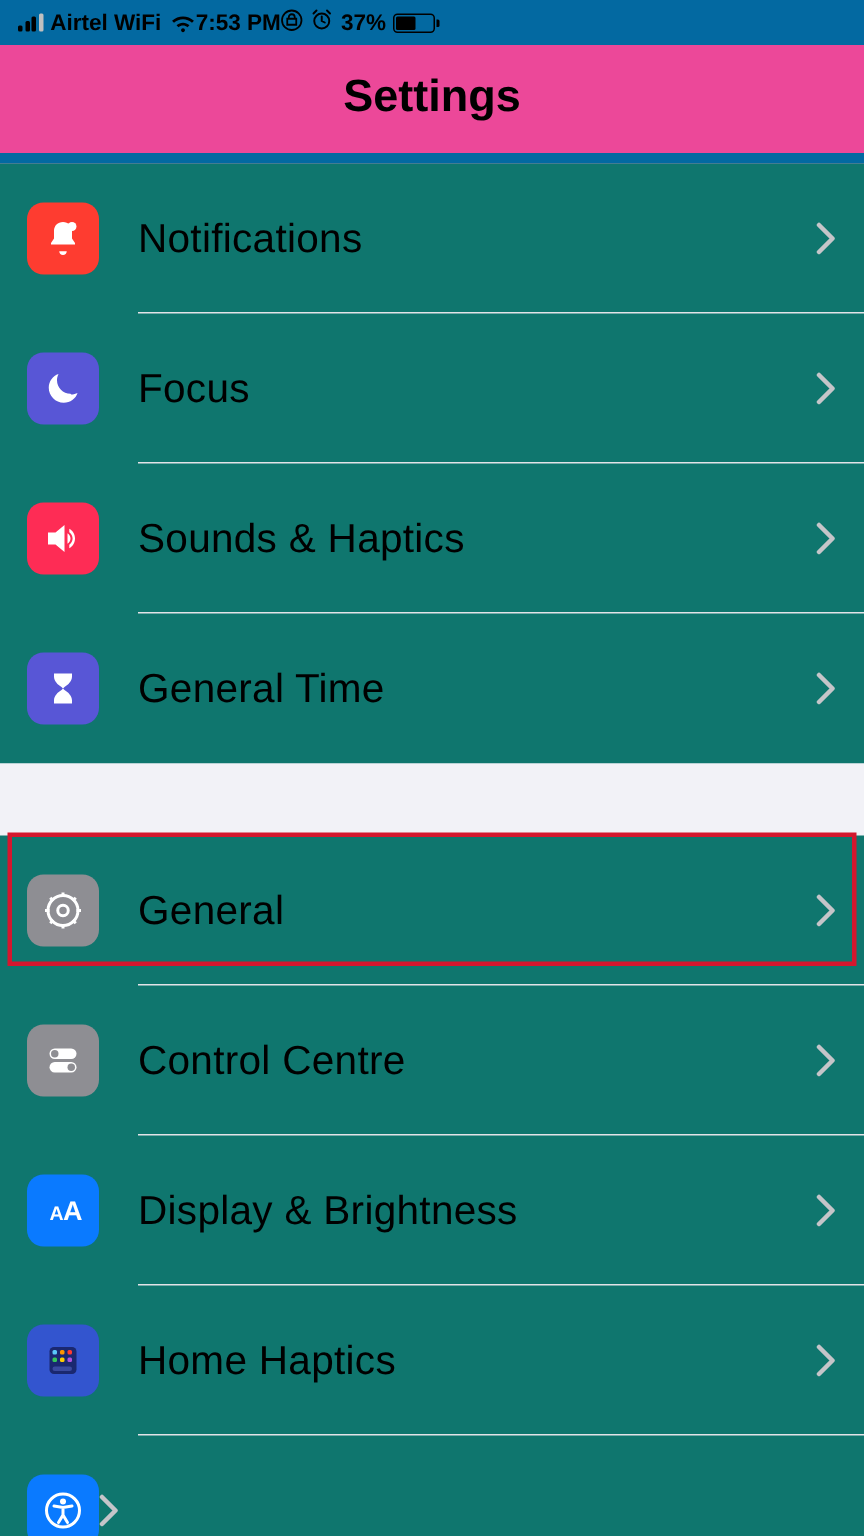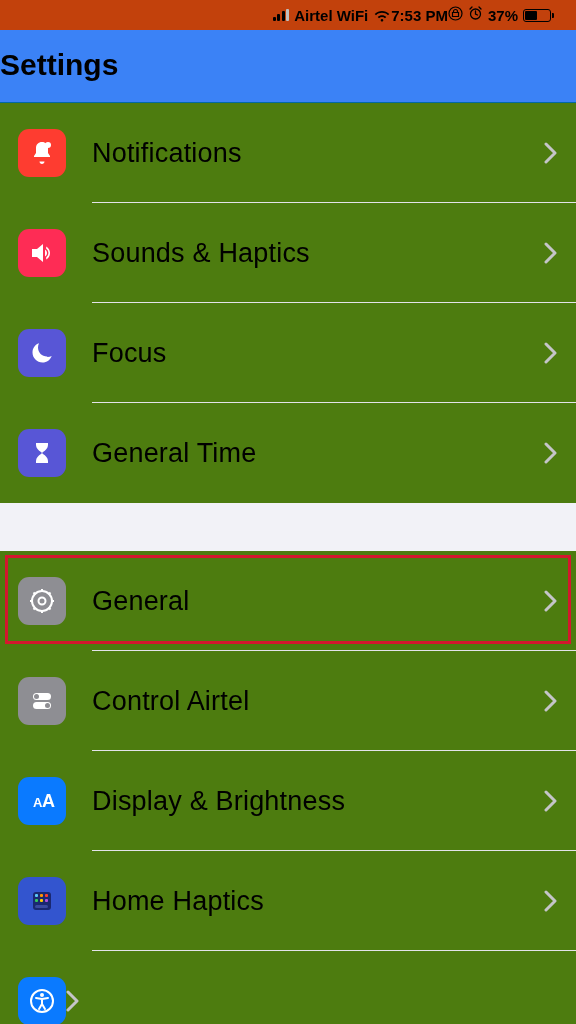--- a/index.html
+++ b/index.html
@@ -11,23 +11,23 @@
     body {
       width: 576px;
       height: 1024px;
       background: #f2f2f7;
       overflow: hidden;
     }
     .status-bar {
       height: 30px;
       display: flex;
       align-items: center;
-      justify-content: flex-end;
-      padding: 0 25px;
-      background: #c2410c;
+      justify-content: flex-start;
+      padding: 0 12px;
+      background: #0369a1;
       font-size: 15px;
       font-weight: 600;
     }
     .status-left {
       display: flex;
       align-items: center;
       gap: 5px;
     }
     .status-right {
       display: flex;
@@ -44,30 +44,31 @@
       width: 3px;
       background: #000;
       border-radius: 1px;
     }
     .signal-bars span:nth-child(1) { height: 4px; }
     .signal-bars span:nth-child(2) { height: 7px; }
     .signal-bars span:nth-child(3) { height: 10px; }
     .signal-bars span:nth-child(4) { height: 12px; background: #c0c0c0; }
     .wifi-icon svg { display: block; }
     .header {
+      text-align: center;
       padding: 18px 0 20px;
-      background: #3b82f6;
-      border-bottom: 1px solid #0369a1;
+      background: #ec4899;
+      border-bottom: 7px solid #0369a1;
     }
     .header h1 {
       font-size: 30px;
       font-weight: 700;
     }
     .section {
-      background: #4d7c0f;
+      background: #0f766e;
     }
     .section-gap {
       height: 48px;
       background: #f2f2f7;
     }
     .row {
       display: flex;
       align-items: center;
       padding: 0 18px;
       height: 100px;
@@ -191,41 +192,41 @@
     <div class="label">Notifications</div>
     <div class="chevron">
       <svg width="14" height="22" viewBox="0 0 14 22">
           <path d="M2 2l9 9-9 9" fill="none" stroke="currentColor" stroke-width="3" stroke-linecap="round" stroke-linejoin="round"></path>
         </svg>
     </div>
     <div class="divider"></div>
   </div>
 
   <div class="row">
+    <div class="icon-box" style="background:#5856d6">
+      <svg width="28" height="28" viewBox="0 0 28 28">
+          <path d="M19 17.5c-5 0-9-4-9-9 0-1.5.4-3 1-4.2C7.2 5.5 4.5 9.2 4.5 13.5c0 5.5 4.5 10 10 10 4.3 0 8-2.7 9.2-6.5-1.2.6-2.7 1-4.2 1l-.5-.5z" fill="#fff"></path>
+        </svg>
+    </div>
+    <div class="label">Focus</div>
+    <div class="chevron">
+      <svg width="14" height="22" viewBox="0 0 14 22">
+          <path d="M2 2l9 9-9 9" fill="none" stroke="currentColor" stroke-width="3" stroke-linecap="round" stroke-linejoin="round"></path>
+        </svg>
+    </div>
+    <div class="divider"></div>
+  </div>
+
+  <div class="row">
     <div class="icon-box" style="background:#fe2c55">
       <svg width="28" height="28" viewBox="0 0 28 28">
           <path d="M4 10v8h5l6 5V5l-6 5H4zm15 4c0-1.5-.8-2.8-2-3.5v7c1.2-.7 2-2 2-3.5zm3 0c0-2.8-1.5-5.2-3.8-6.5v2.3c1.3 1 2.2 2.5 2.2 4.2s-.9 3.2-2.2 4.2v2.3c2.3-1.3 3.8-3.7 3.8-6.5z" fill="#fff"></path>
         </svg>
     </div>
     <div class="label">Sounds &amp; Haptics</div>
-    <div class="chevron">
-      <svg width="14" height="22" viewBox="0 0 14 22">
-          <path d="M2 2l9 9-9 9" fill="none" stroke="currentColor" stroke-width="3" stroke-linecap="round" stroke-linejoin="round"></path>
-        </svg>
-    </div>
-    <div class="divider"></div>
-  </div>
-
-  <div class="row">
-    <div class="icon-box" style="background:#5856d6">
-      <svg width="28" height="28" viewBox="0 0 28 28">
-          <path d="M19 17.5c-5 0-9-4-9-9 0-1.5.4-3 1-4.2C7.2 5.5 4.5 9.2 4.5 13.5c0 5.5 4.5 10 10 10 4.3 0 8-2.7 9.2-6.5-1.2.6-2.7 1-4.2 1l-.5-.5z" fill="#fff"></path>
-        </svg>
-    </div>
-    <div class="label">Focus</div>
     <div class="chevron">
       <svg width="14" height="22" viewBox="0 0 14 22">
           <path d="M2 2l9 9-9 9" fill="none" stroke="currentColor" stroke-width="3" stroke-linecap="round" stroke-linejoin="round"></path>
         </svg>
     </div>
     <div class="divider"></div>
   </div>
 
   <div class="row">
     <div class="icon-box" style="background:#5856d6">
@@ -273,21 +274,21 @@
 
   <div class="row">
     <div class="icon-box" style="background:#8e8e93">
       <svg width="28" height="28" viewBox="0 0 28 28">
           <rect x="5" y="6" width="18" height="7" rx="3.5" fill="#fff"></rect>
           <circle cx="8.5" cy="9.5" r="2.5" fill="#8e8e93"></circle>
           <rect x="5" y="15" width="18" height="7" rx="3.5" fill="#fff"></rect>
           <circle cx="19.5" cy="18.5" r="2.5" fill="#8e8e93"></circle>
         </svg>
     </div>
-    <div class="label">Control Airtel</div>
+    <div class="label">Control Centre</div>
     <div class="chevron">
       <svg width="14" height="22" viewBox="0 0 14 22">
           <path d="M2 2l9 9-9 9" fill="none" stroke="currentColor" stroke-width="3" stroke-linecap="round" stroke-linejoin="round"></path>
         </svg>
     </div>
     <div class="divider"></div>
   </div>
 
   <div class="row">
     <div class="icon-box" style="background:#0a7aff">

